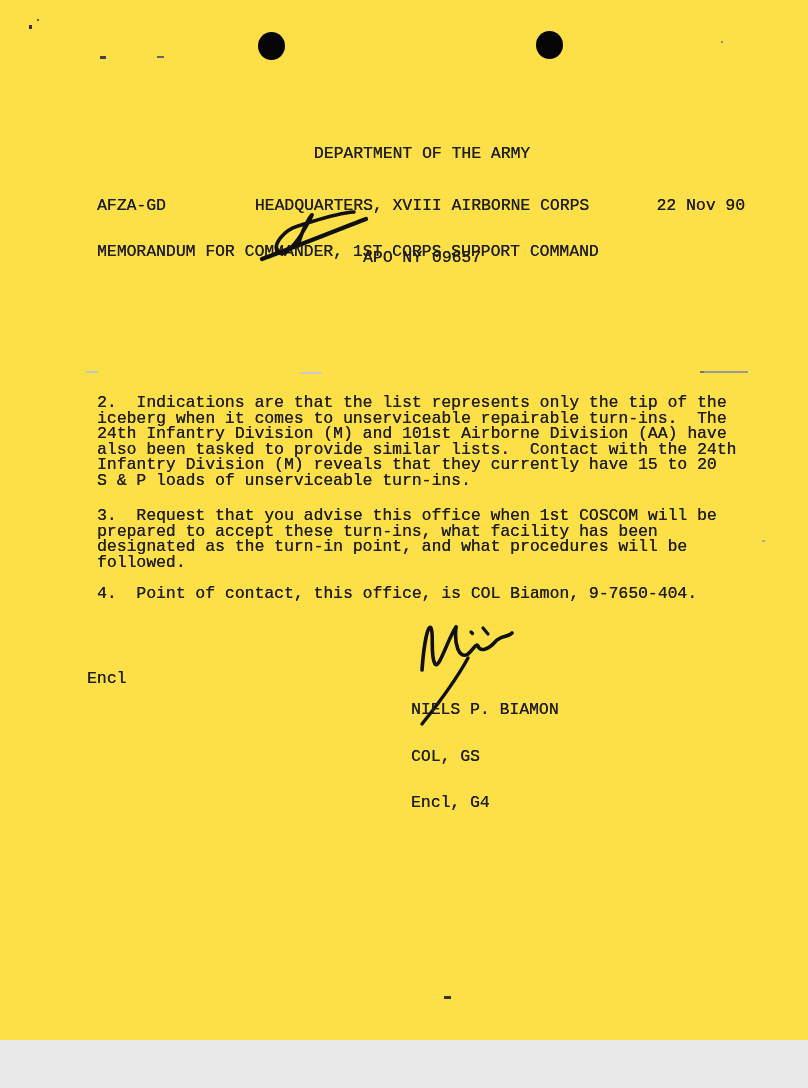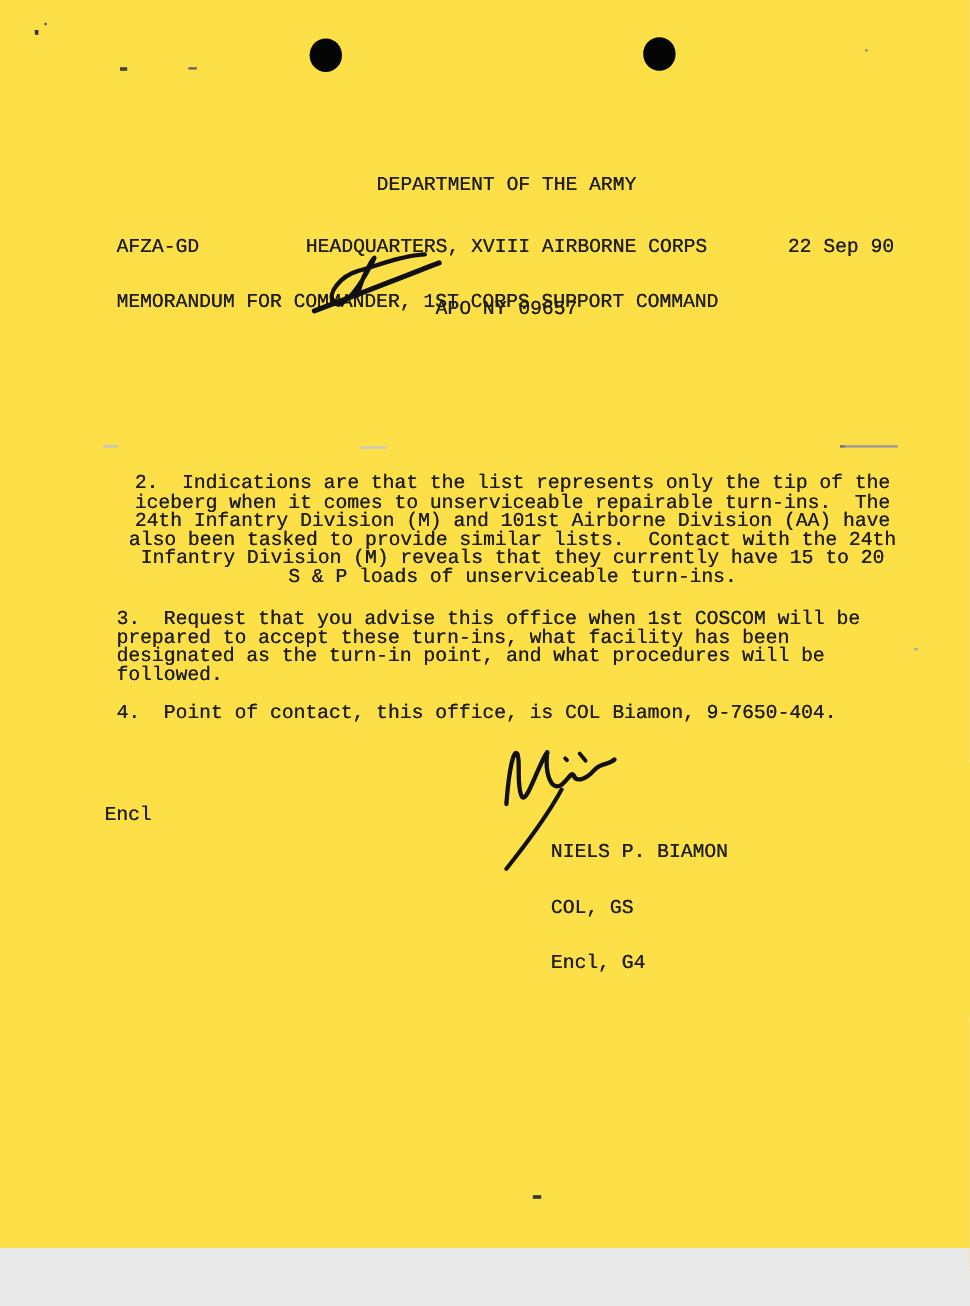--- a/index.html
+++ b/index.html
@@ -36,25 +36,25 @@
     left: 97px;
     top: 198px;
     width: 648px;
     display: flex;
     justify-content: space-between;
     gap: 34px;
   }
   .memo-for   { left: 97px; top: 244px; width: 650px; }
   .subject    { left: 97px; top: 284px; width: 650px; }
   .para-1     { left: 97px; top: 327px; width: 660px; }
-  .para-2     { left: 97px; top: 395px; width: 660px; text-align: center; }
+  .para-2     { left: 97px; top: 395px; width: 660px; }
   .para-3     { left: 97px; top: 508px; width: 660px; }
   .para-4     { left: 97px; top: 586px; width: 660px; }
   .encl       { left: 87px; top: 671px; }
-  .sig-block  { left: 411px; top: 671px; width: 300px; margin-left: 48px; }
+  .sig-block  { left: 411px; top: 671px; width: 300px; }
   .hole {
     position: absolute;
     background: #050505;
     border-radius: 50%;
   }
   .hole-left  { left: 258px; top: 32px; width: 27px; height: 28px; }
   .hole-right { left: 536px; top: 31px; width: 27px; height: 28px; }
   .hand {
     position: absolute;
   }
@@ -70,21 +70,21 @@
   <div class="hole hole-right"></div>
 
   <div class="txt header-block">
     <div>DEPARTMENT OF THE ARMY</div>
     <div>HEADQUARTERS, XVIII AIRBORNE CORPS</div>
     <div>APO NY 09657</div>
   </div>
 
   <div class="txt meta-row">
     <span>AFZA-GD</span>
-    <span>22 Sep 90</span>
+    <span>22 Nov 90</span>
   </div>
 
   <div class="txt memo-for">MEMORANDUM FOR COMMANDER, 1ST CORPS SUPPORT COMMAND</div>
 
   <svg class="hand" style="left:240px; top:200px;" width="132" height="62" viewBox="0 0 132 62">
     <path d="M58,46 C64,22 77,7 70,19 C62,35 46,60 38,52 C32,45 44,30 58,26 C78,20 96,13 114,12" stroke-width="3.6"></path>
     <path d="M22,59 C52,48 92,32 126,19" stroke-width="4.2"></path>
   </svg>
 
 

